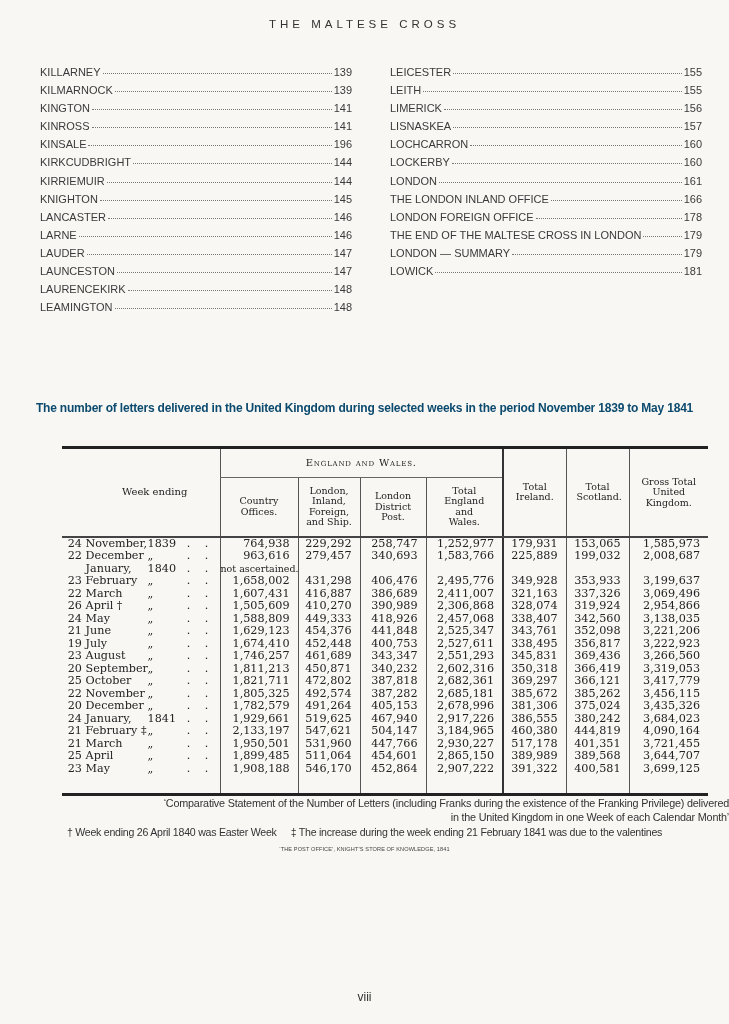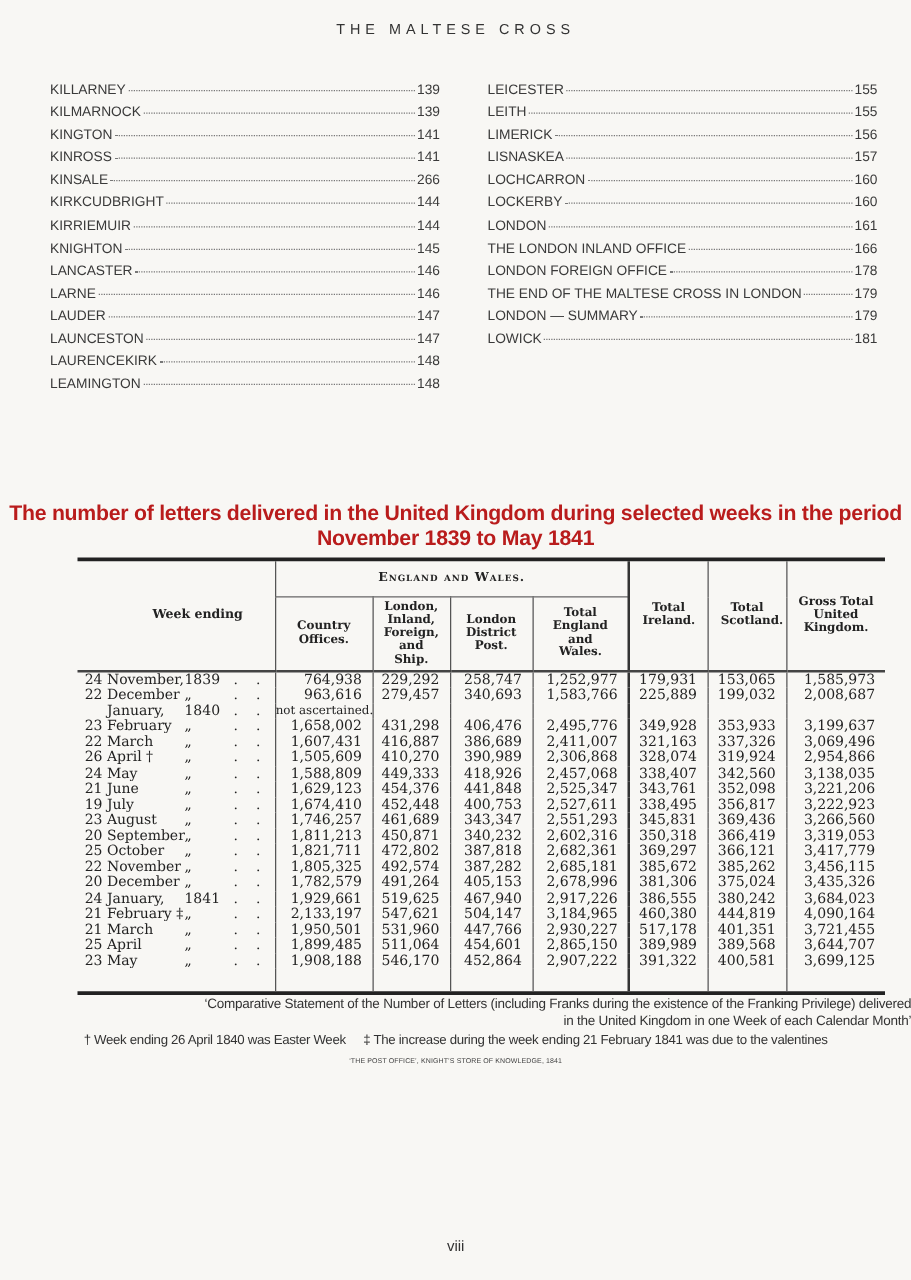--- a/index.html
+++ b/index.html
@@ -22,31 +22,31 @@
   .idx-name { flex: 0 0 auto; }
   .idx-dots {
     flex: 1 1 auto; overflow: hidden; margin: 0 2px;
     border-bottom: 1.5px dotted #777; height: 0; position: relative; top: -2px;
   }
   .idx-page { flex: 0 0 auto; }
 
   .table-title {
     position: absolute; top: 401px; left: 0; width: 729px; text-align: center;
     font-family: "Liberation Sans", sans-serif; font-weight: bold;
-    font-size: 17px; color: #b91c1c; letter-spacing: -0.2px;
+    font-size: 12px; color: #0c4a6e; letter-spacing: -0.2px;
   }
 
   .hist-table {
     position: absolute; top: 446px; left: 62px; width: 646px;
     border-top: 3px solid #222; border-bottom: 3px solid #222;
     font-family: "DejaVu Serif", "Liberation Serif", serif; color: #222;
   }
   .hist-table table { border-collapse: collapse; width: 100%; table-layout: fixed; }
   .hist-table th {
-    font-weight: bold; font-size: 9.5px; line-height: 10.5px;
+    font-weight: normal; font-size: 9.5px; line-height: 10.5px;
     vertical-align: middle; text-align: center; padding: 0;
   }
   .hist-table td { font-size: 11.2px; line-height: 12.5px; padding: 0; white-space: nowrap; }
   .hist-table .vl { border-left: 1px solid #555; }
   .hist-table .vl2 { border-left: 2px solid #333; }
   .hist-table .hdr-bottom th { border-bottom: 2px solid #444; }
   .eng-wales-hdr { font-variant: small-caps; letter-spacing: 0.8px; font-size: 10px !important; border-bottom: 1px solid #666; height: 28px; }
   td.num { text-align: right; padding-right: 8px; }
   td.week { padding-left: 2px; }
   .row-body td { height: 11.9px; }
@@ -92,21 +92,21 @@
       <span class="idx-page">141</span>
     </div>
     <div class="idx-row">
       <span class="idx-name">KINROSS</span>
       <span class="idx-dots"></span>
       <span class="idx-page">141</span>
     </div>
     <div class="idx-row">
       <span class="idx-name">KINSALE</span>
       <span class="idx-dots"></span>
-      <span class="idx-page">266</span>
+      <span class="idx-page">196</span>
     </div>
     <div class="idx-row">
       <span class="idx-name">KIRKCUDBRIGHT</span>
       <span class="idx-dots"></span>
       <span class="idx-page">144</span>
     </div>
     <div class="idx-row">
       <span class="idx-name">KIRRIEMUIR</span>
       <span class="idx-dots"></span>
       <span class="idx-page">144</span>

